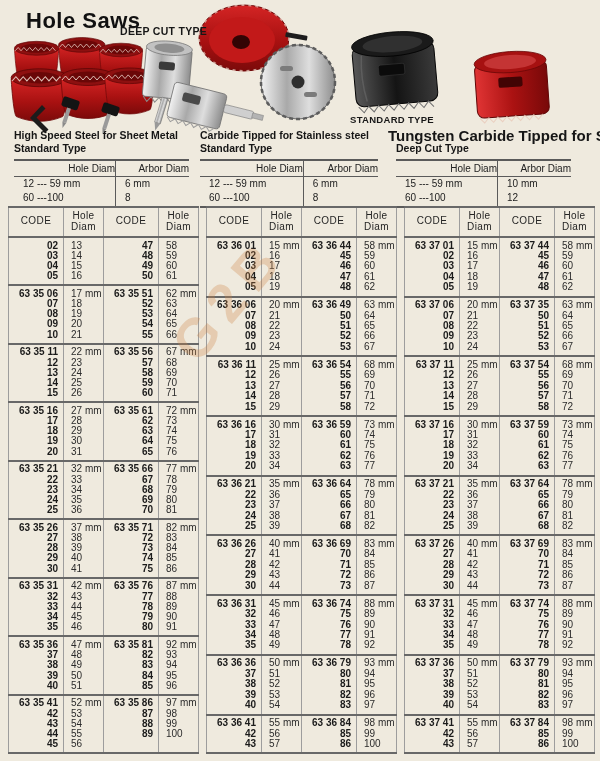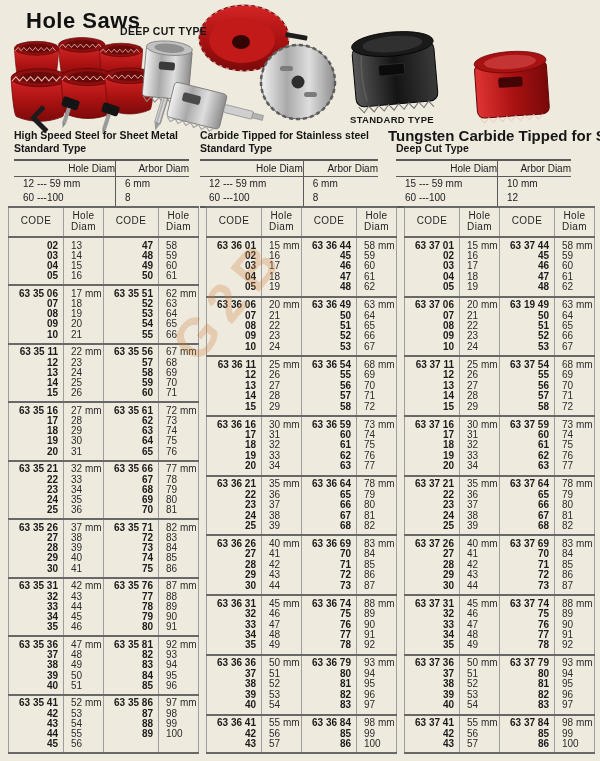--- a/index.html
+++ b/index.html
@@ -895,21 +895,21 @@
           <td class="code">05</td>
           <td class="diam">19</td>
           <td class="code">48</td>
           <td class="diam">62</td>
         </tr>
       </tbody>
       <tbody class="grp">
         <tr>
           <td class="code">63 37 06</td>
           <td class="diam">20 mm</td>
-          <td class="code">63 19 49</td>
+          <td class="code">63 37 35</td>
           <td class="diam">63 mm</td>
         </tr>
         <tr>
           <td class="code">07</td>
           <td class="diam">21</td>
           <td class="code">50</td>
           <td class="diam">64</td>
         </tr>
         <tr>
           <td class="code">08</td>

